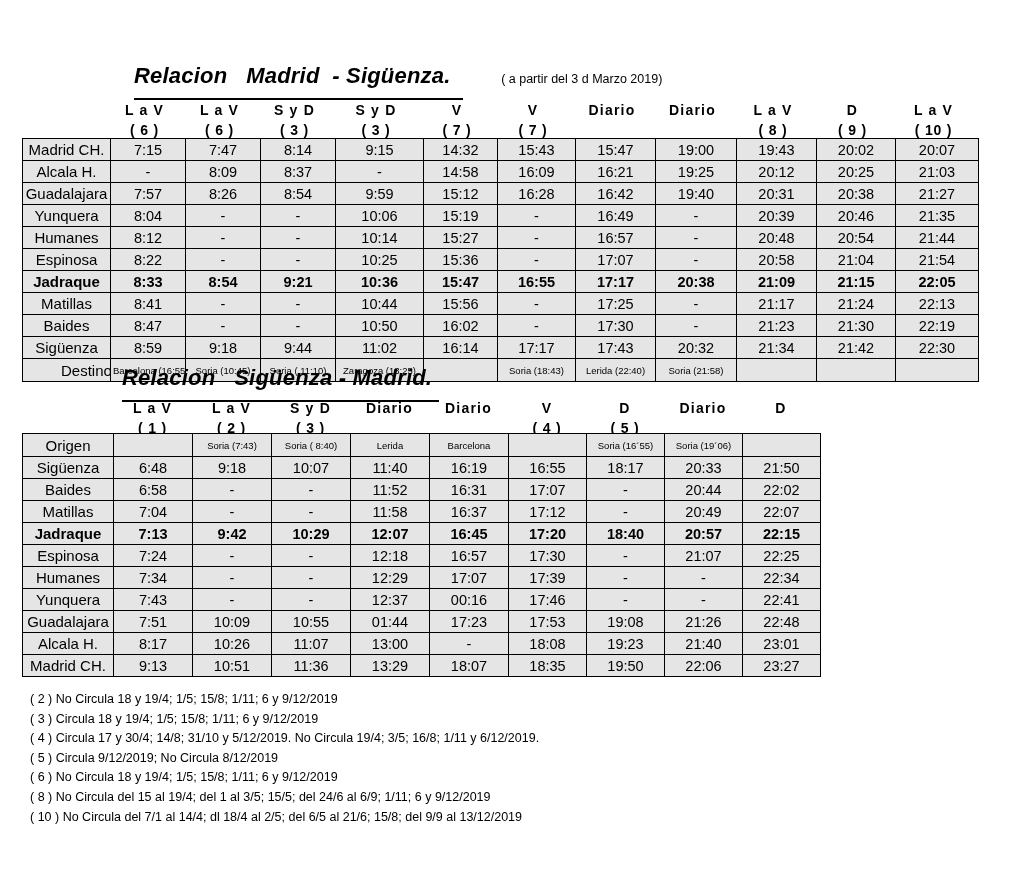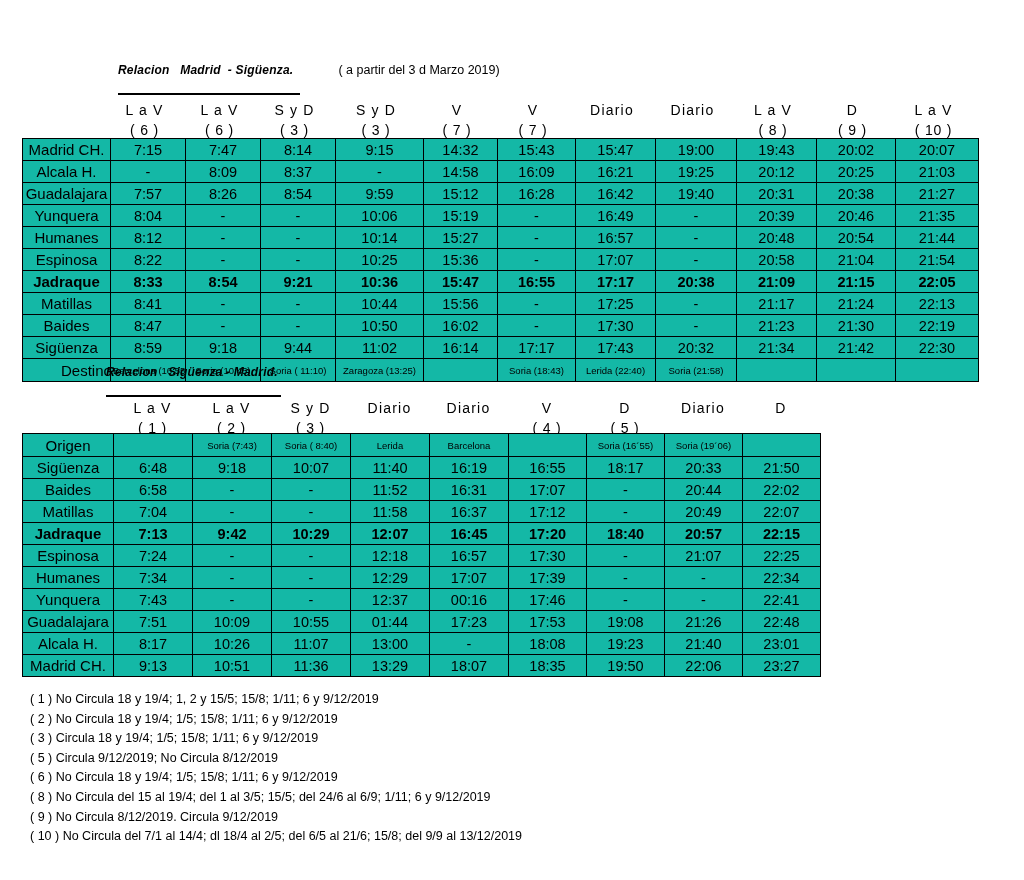--- a/index.html
+++ b/index.html
@@ -18,59 +18,60 @@
 
   
   .title-row {
     position: absolute;
     display: flex;
     align-items: baseline;
   }
   .sec-title {
     font-style: italic;
     font-weight: bold;
-    font-size: 12px;
+    font-size: 22px;
     letter-spacing: 0.2px;
     border-bottom: 2px solid #000;
-    padding-bottom: 16px;
+    padding-bottom: 9px;
     white-space: pre;
+    margin-left: 16px;
   }
   .sec-note {
     font-size: 12.5px;
     font-style: normal;
     font-weight: normal;
     margin-left: 38px;
     white-space: pre;
   }
 
   
   .colhead {
     position: absolute;
     display: flex;
-    font-weight: normal;
+    font-weight: bold;
     font-size: 14px;
     text-align: center;
   }
   .colhead .ch-cell {
     display: flex;
     flex-direction: column;
     align-items: center;
     justify-content: flex-start;
     line-height: 1.45;
     white-space: pre;
   }
   .colhead .ch-top { letter-spacing: 1.2px; }
   .colhead .ch-bot { letter-spacing: 0.8px; }
 
   
   table.sched {
     position: absolute;
     border-collapse: collapse;
     table-layout: fixed;
-    background: #14b8a6;
+    background: #e5e5e5;
   }
   table.sched td {
     border: 1px solid #000;
     font-size: 14.5px;
     text-align: center;
     height: 21px;
     padding: 0 2px;
     white-space: nowrap;
     overflow: hidden;
   }
@@ -461,21 +462,20 @@
         <td>18:07</td>
         <td>18:35</td>
         <td>19:50</td>
         <td>22:06</td>
         <td>23:27</td>
       </tr>
     </tbody>
   </table>
 
 <div class="notes" id="footnotes" style="left:30px; top:690px; width:960px;">
-    <div class="note">( 1 ) No Circula 18 y 19/4; 1, 2 y 15/5; 15/8; 1/11; 6 y 9/12/2019</div>
     <div class="note">( 2 ) No Circula 18 y 19/4; 1/5; 15/8; 1/11; 6 y 9/12/2019</div>
     <div class="note">( 3 ) Circula 18 y 19/4; 1/5; 15/8; 1/11; 6 y 9/12/2019</div>
+    <div class="note">( 4 ) Circula 17 y 30/4; 14/8; 31/10 y 5/12/2019. No Circula 19/4; 3/5; 16/8; 1/11 y 6/12/2019.</div>
     <div class="note">( 5 ) Circula 9/12/2019; No Circula 8/12/2019</div>
     <div class="note">( 6 ) No Circula 18 y 19/4; 1/5; 15/8; 1/11; 6 y 9/12/2019</div>
     <div class="note">( 8 ) No Circula del 15 al 19/4; del 1 al 3/5; 15/5; del 24/6 al 6/9; 1/11; 6 y 9/12/2019</div>
-    <div class="note">( 9 ) No Circula 8/12/2019. Circula 9/12/2019</div>
     <div class="note">( 10 ) No Circula del 7/1 al 14/4; dl 18/4 al 2/5; del 6/5 al 21/6; 15/8; del 9/9 al 13/12/2019</div>
   </div>
 
 </body></html>

